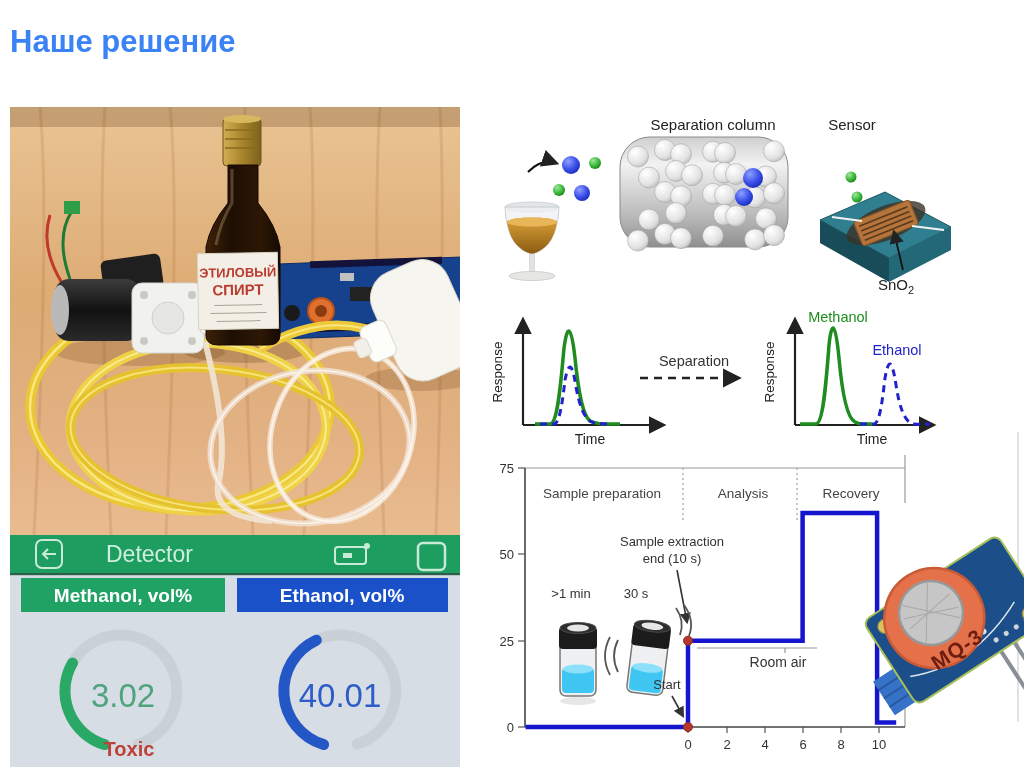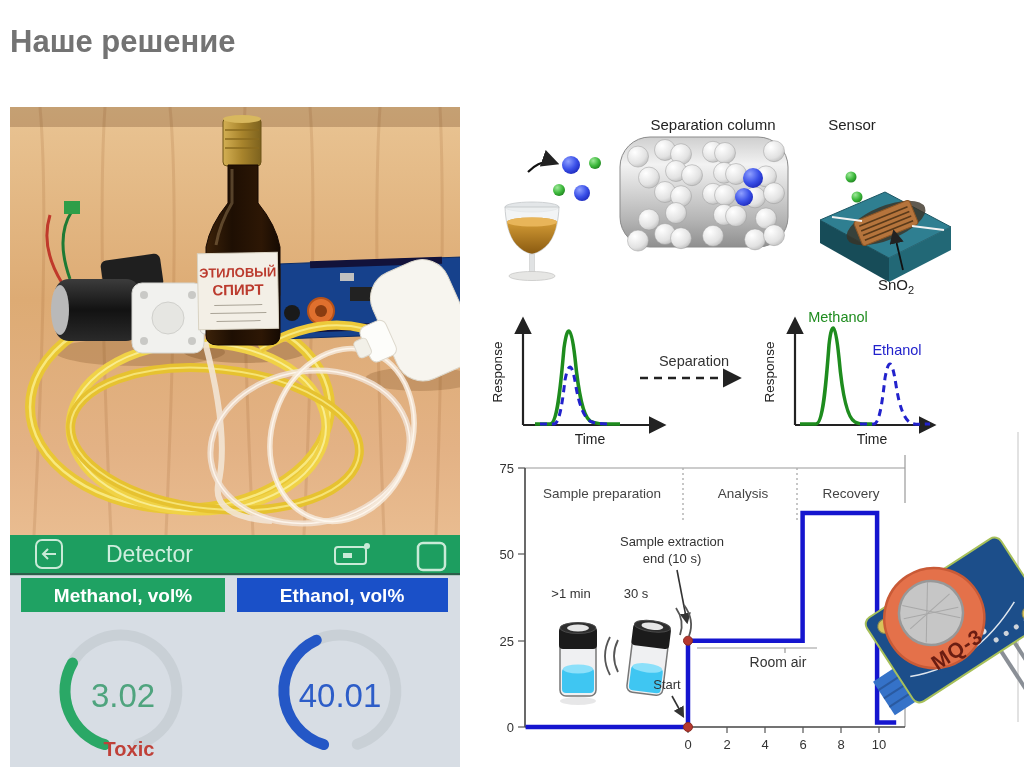--- a/index.html
+++ b/index.html
@@ -1,19 +1,19 @@
 <!DOCTYPE html>
 <html><head>
 <meta charset="utf-8">
 <style>
   html,body{margin:0;padding:0;background:#ffffff;}
   #slide{position:relative;width:1024px;height:767px;background:#ffffff;overflow:hidden;
          font-family:"Liberation Sans",sans-serif;}
   #slide-title{position:absolute;left:10px;top:24px;font-size:31px;font-weight:600;
-               color:#737373;letter-spacing:0px;}
+               color:#3b82f6;letter-spacing:0px;}
   .abs{position:absolute;}
   svg text{font-family:"Liberation Sans",sans-serif;}
 </style>
 </head>
 <body>
 <div id="slide">
 
 <div id="slide-title">Наше решение</div>
 
 <svg class="abs" style="left:10px;top:107px" width="450" height="660" viewBox="0 0 450 660">

